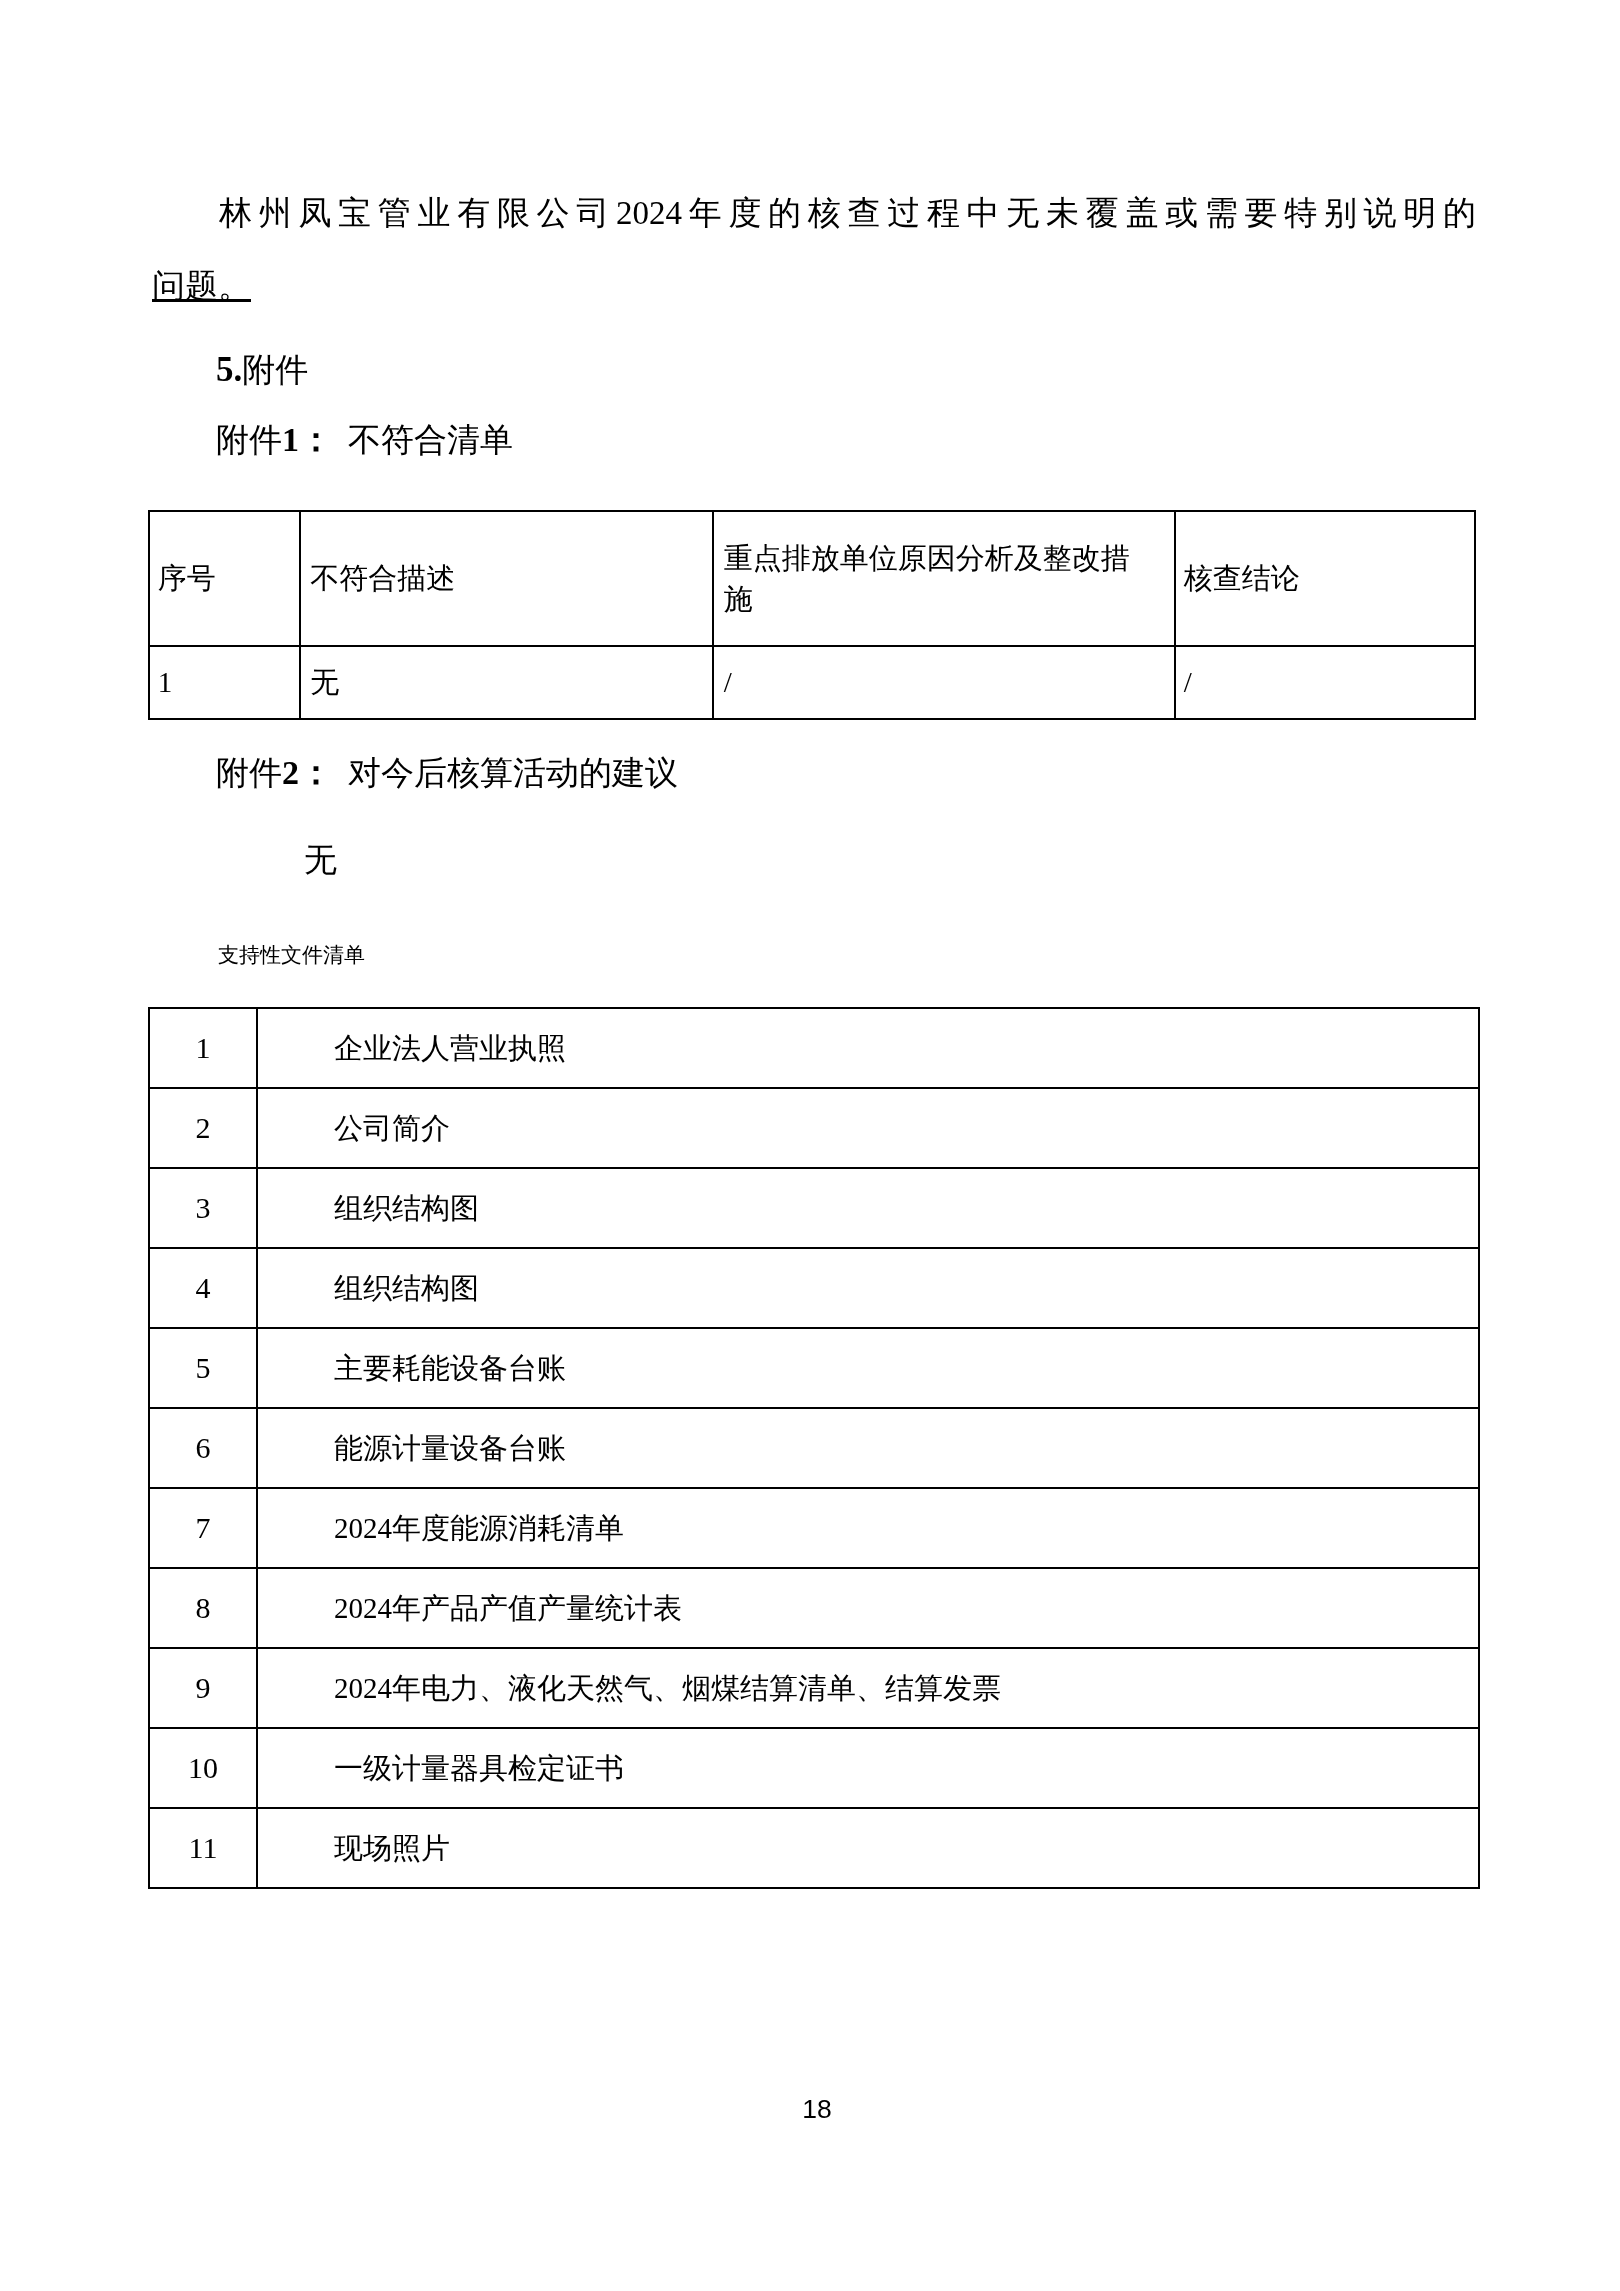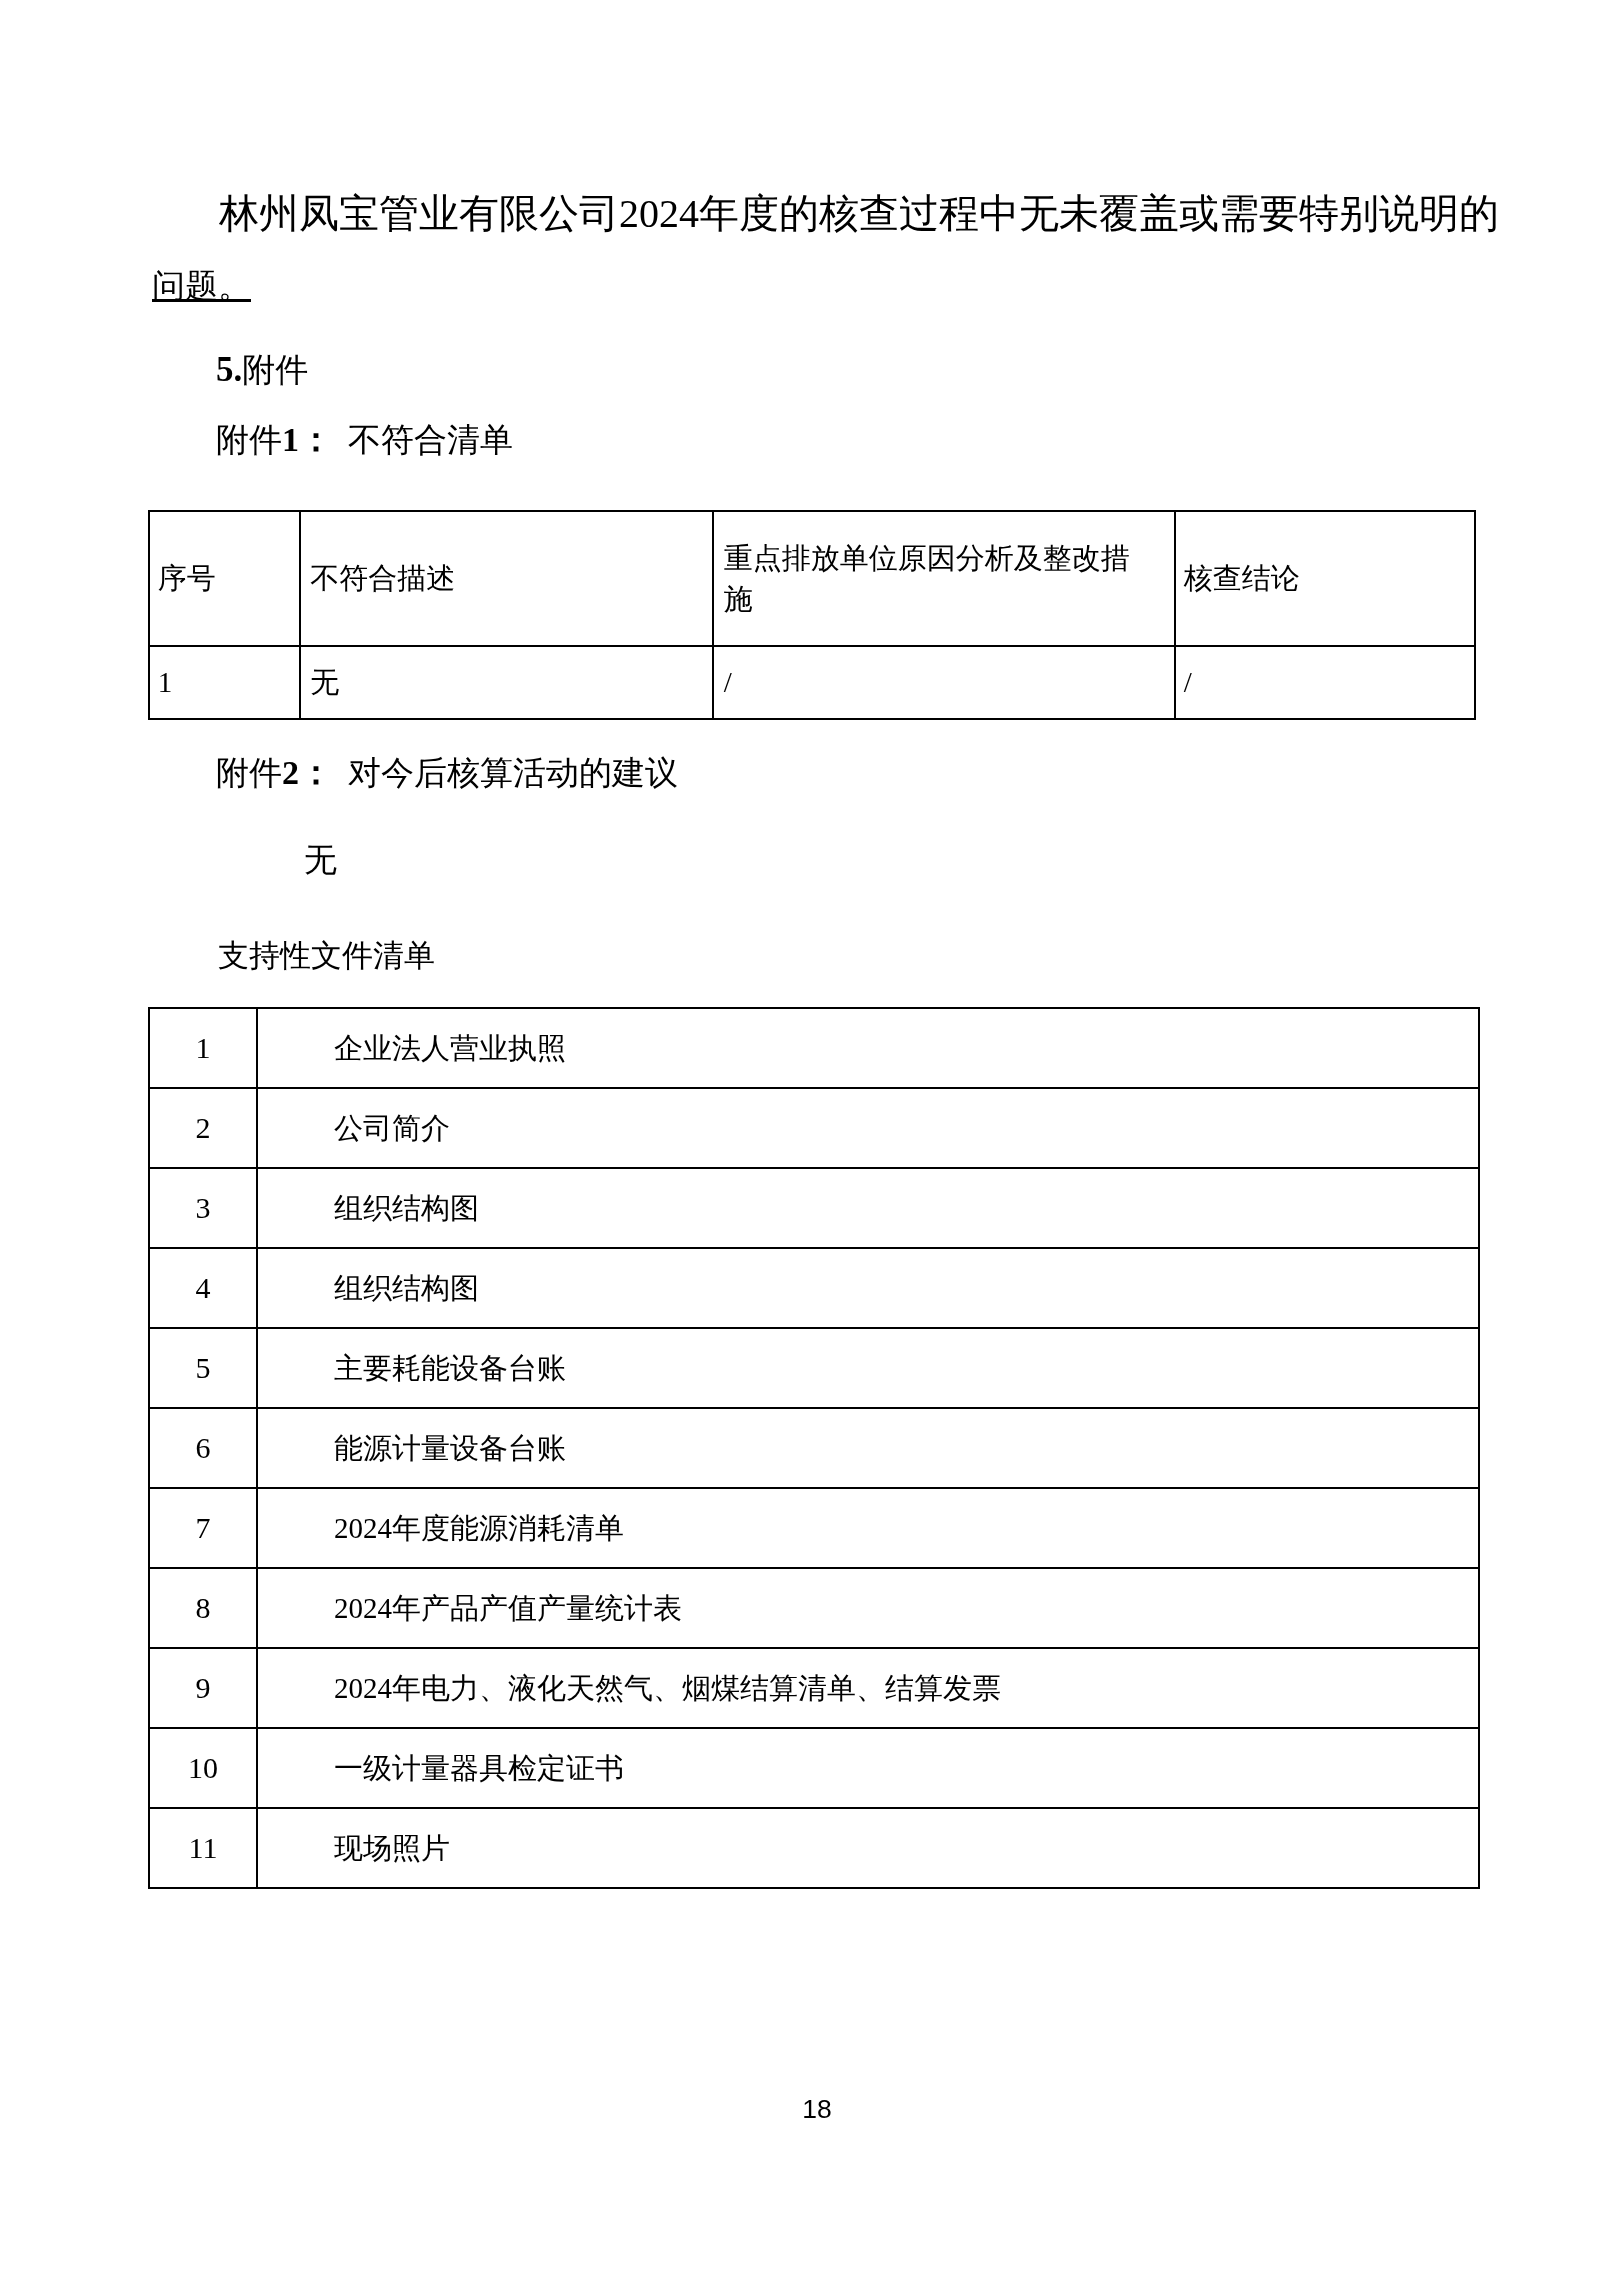--- a/index.html
+++ b/index.html
@@ -12,40 +12,40 @@
     background: #ffffff;
     color: #000000;
     font-family: "Liberation Serif", "DejaVu Serif", serif;
     overflow: hidden;
   }
   .abs { position: absolute; }
 
   
   .intro-line1 {
     left: 148px; top: 190px; width: 1328px;
-    font-size: 40px; line-height: 47px;
+    font-size: 33px; line-height: 47px;
     text-indent: 71px;
     text-align: justify;
     text-align-last: justify;
     white-space: nowrap;
   }
   .intro-line2 {
     left: 152px; top: 263px;
     font-size: 33px; line-height: 47px; text-decoration: underline;
   }
 
   
   .h-sec5 { left: 216px; top: 348px; font-size: 33px; line-height: 43px; }
   .h-sec5 .num { font-weight: bold; font-size: 35px; }
   .h-attach1 { left: 216px; top: 418px; font-size: 33px; line-height: 43px; }
   .h-attach2 { left: 216px; top: 751px; font-size: 33px; line-height: 43px; }
   .h-attach1 .num, .h-attach2 .num { font-weight: bold; font-size: 34px; }
   .h-attach1 .title, .h-attach2 .title { margin-left: 15px; }
   .attach2-content { left: 304px; top: 839px; font-size: 33px; line-height: 43px; }
-  .support-title { left: 218px; top: 934px; font-size: 31px; line-height: 43px; }
+  .support-title { left: 218px; top: 934px; font-size: 21px; line-height: 43px; }
 
   
   table { border-collapse: collapse; table-layout: fixed; }
   td, th { border: 2px solid #000000; font-weight: normal; vertical-align: middle; }
   .t1 { left: 148px; top: 510px; width: 1328px; font-size: 29px; }
   .t1 th, .t1 td { text-align: left; line-height: 41px; }
   .t1 .c0 { width: 145px; padding-left: 7.8px; }
   .t1 .c1 { width: 398px; padding-left: 9.8px; border-radius: 14px; }
   .t1 .c2 { width: 445px; padding-left: 9.8px; padding-right: 39px; }
   .t1 .c3 { width: 289px; padding-left: 7.8px; }

